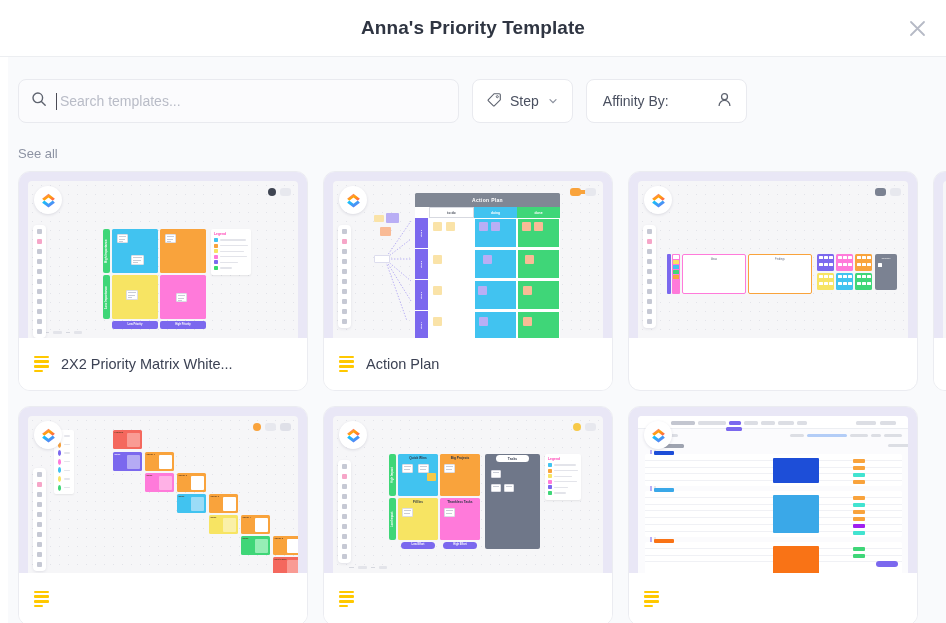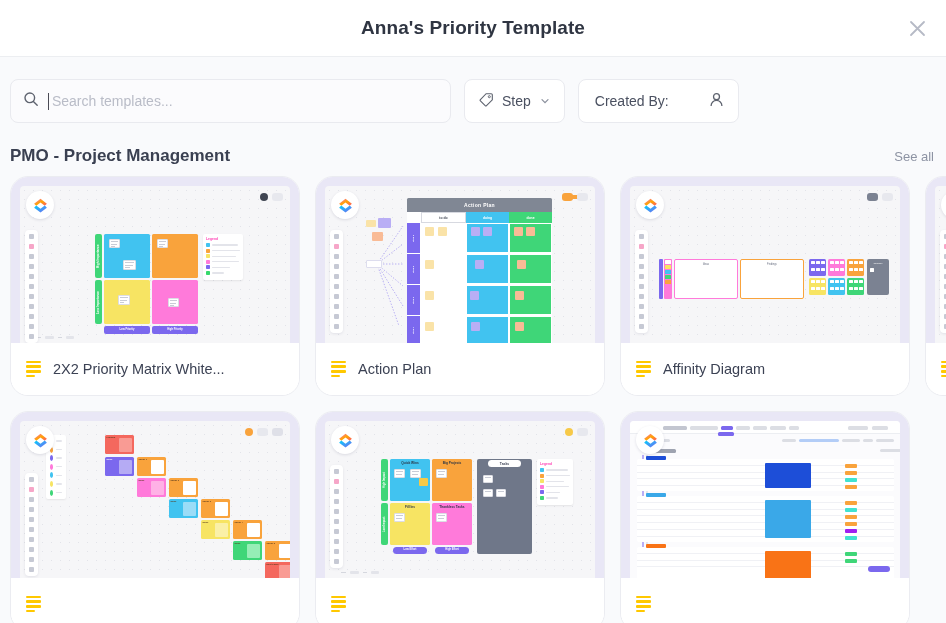--- a/index.html
+++ b/index.html
@@ -37,20 +37,21 @@
   }
   .close-btn svg { display: block; }
 
   
   .modal-body {
     height: 566px;
     background: #f9fafc;
     padding: 0 10px;
     overflow: hidden;
     position: relative;
+    margin-left: 8px;
   }
 
   
   .filter-bar {
     display: flex;
     align-items: center;
     gap: 13px;
     padding: 22px 0 10px 0;
   }
   .search-box {
@@ -116,21 +117,21 @@
   .card-grid {
     display: grid;
     grid-template-columns: repeat(4, 290px);
     gap: 15px;
     padding-bottom: 10px;
   }
   .tpl-card {
     width: 290px;
     background: #ffffff;
     border: 1px solid #ebecf1;
-    border-radius: 18px;
+    border-radius: 12px;
     overflow: hidden;
     cursor: pointer;
   }
   .tpl-thumb {
     height: 166px;
     background: #e9e7f6;
     padding: 9px 9px 0 9px;
     position: relative;
   }
   .canvas {
@@ -282,32 +283,31 @@
       </span>
       <span>Step</span>
       <span class="chev">
         <svg width="10" height="10" viewBox="0 0 10 10">
             <path d="M2 3.6 L5 6.6 L8 3.6" stroke="#8a8f9c" stroke-width="1.2" fill="none" stroke-linecap="round"></path>
           </svg>
       </span>
     </div>
 
     <div class="filter-btn created-by-btn">
-      <span>Created By:</span>
+      <span>Affinity By:</span>
       <span>
         <svg width="17" height="17" viewBox="0 0 16 16">
             <circle cx="8" cy="5.3" r="2.8" stroke="#5e636f" stroke-width="1.2" fill="none"></circle>
             <path d="M2.9 14 a5.1 5.1 0 0 1 10.2 0" stroke="#5e636f" stroke-width="1.2" fill="none"></path>
           </svg>
       </span>
     </div>
   </div>
 
   <div class="section-head">
-    <div class="section-title">PMO - Project Management</div>
     <div class="see-all">See all</div>
   </div>
 
   <div class="card-grid">
 
     <div class="tpl-card">
       <div class="tpl-thumb">
         <div class="canvas">
           <div class="cu-logo">
             <svg width="17" height="17" viewBox="0 0 24 24">
@@ -613,29 +613,20 @@
               <i></i>
               <i></i>
           </div>
 
           <div style="position:absolute;left:237px;top:73px;width:22px;height:36px;background:#7b8292;border-radius:2px;padding:3px">
             <div style="font-size:2.4px;color:#fff;text-align:center">Timeline</div>
             <div style="width:4px;height:4px;background:#fff;border-radius:.5px;margin-top:3px"></div>
           </div>
         </div>
       </div>
-      <div class="tpl-footer">
-        <span class="list-icon">
-            <span></span>
-            <span></span>
-            <span></span>
-            <span></span>
-          </span>
-        <span class="tpl-name">Affinity Diagram</span>
-      </div>
     </div>
 
     <div class="tpl-card">
       <div class="tpl-thumb">
         <div class="canvas">
           <div class="cu-logo">
             
           </div>
           <div class="mini-toolbar">
             <i></i>

